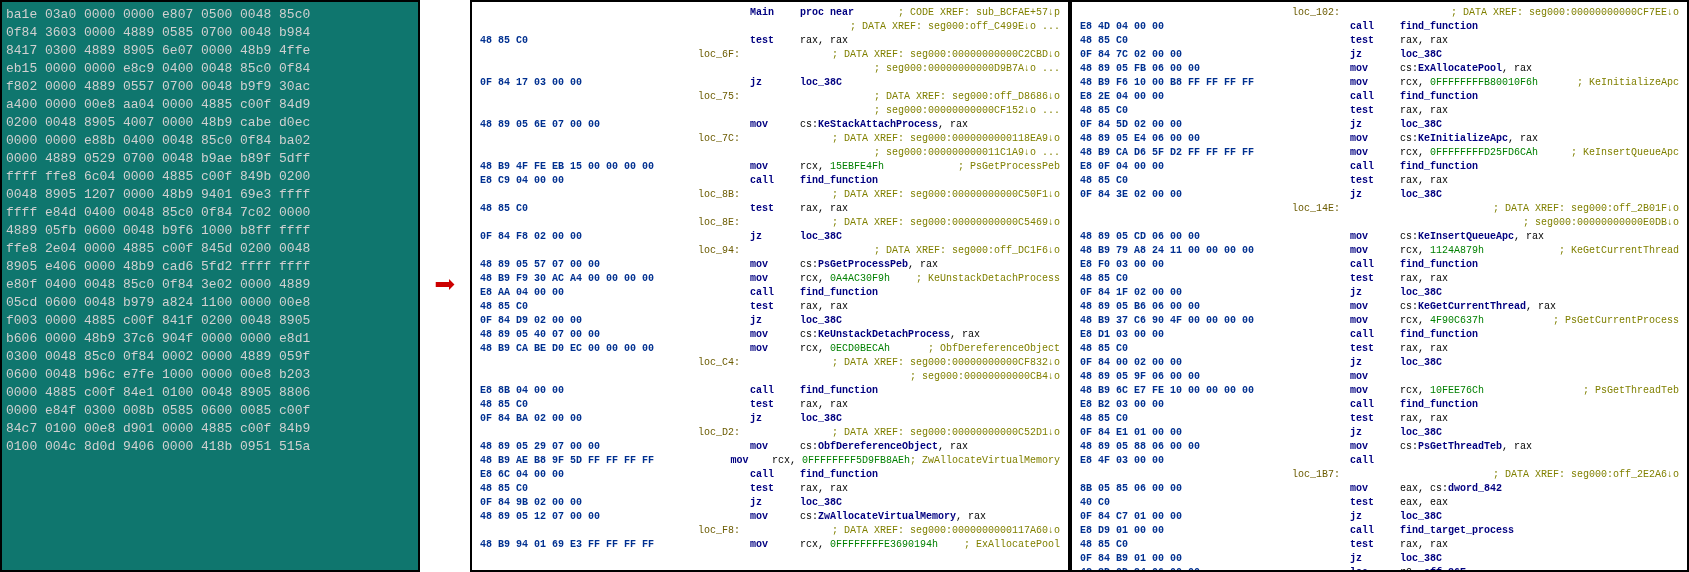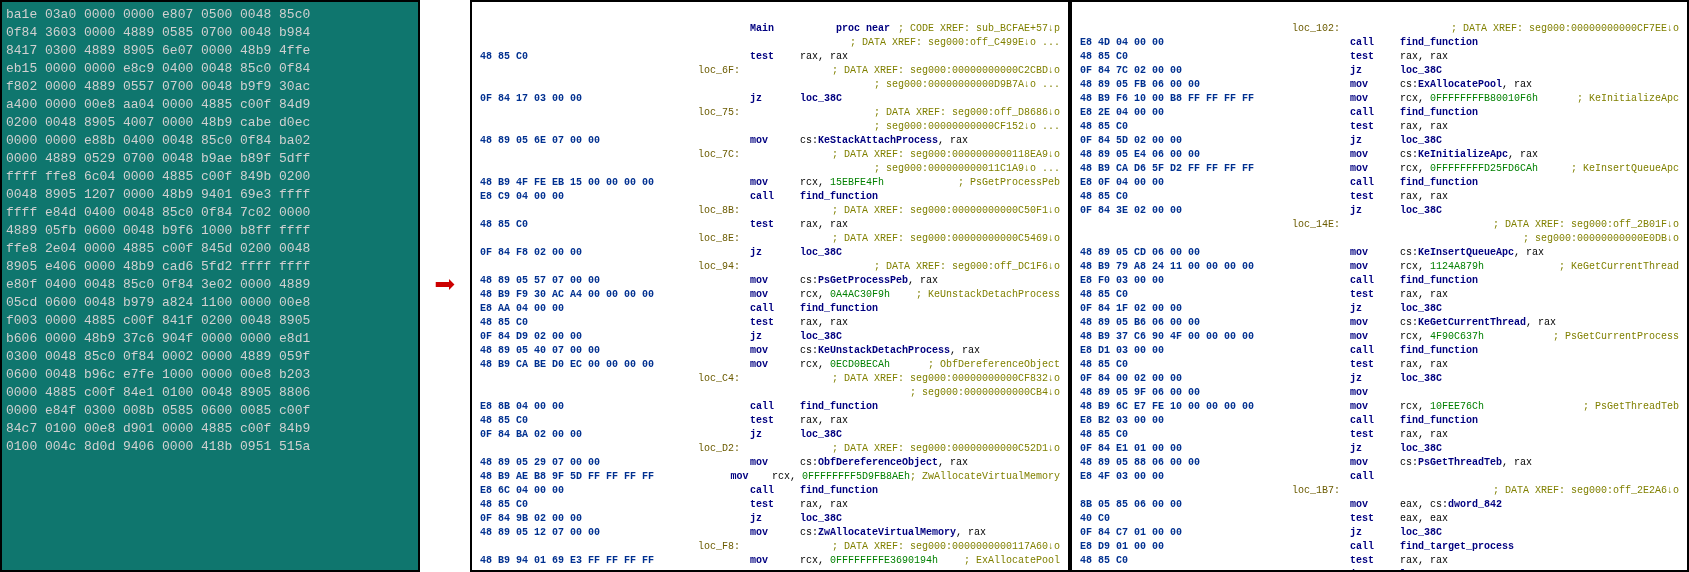--- a/index.html
+++ b/index.html
@@ -33,21 +33,21 @@
     justify-content: center;
   }
   .arrow {
     color: #c00;
     font-size: 36px;
   }
   .disasm-panel {
     flex: 1;
     background: #fff;
     border: 2px solid #000;
-    padding: 20px 8px;
+    padding: 4px 8px;
     box-sizing: border-box;
     font-size: 10px;
     line-height: 14px;
     overflow: hidden;
     position: relative;
   }
   .disasm-panel.left {
     width: 600px;
     flex: 0 0 600px;
   }
@@ -87,21 +87,20 @@
   }
   .asm-num {
     color: #008000;
   }
   .loc {
     color: #6b5b00;
   }
   .proc {
     color: #000080;
     font-weight: bold;
-    margin-left: 36px;
   }
 </style>
 </head>
 <body>
 
 <div class="hex-panel" id="hex-panel">
     <div class="hex-line">ba1e 03a0 0000 0000 e807 0500 0048 85c0</div>
     <div class="hex-line">0f84 3603 0000 4889 0585 0700 0048 b984</div>
     <div class="hex-line">8417 0300 4889 8905 6e07 0000 48b9 4ffe</div>
     <div class="hex-line">eb15 0000 0000 e8c9 0400 0048 85c0 0f84</div>

